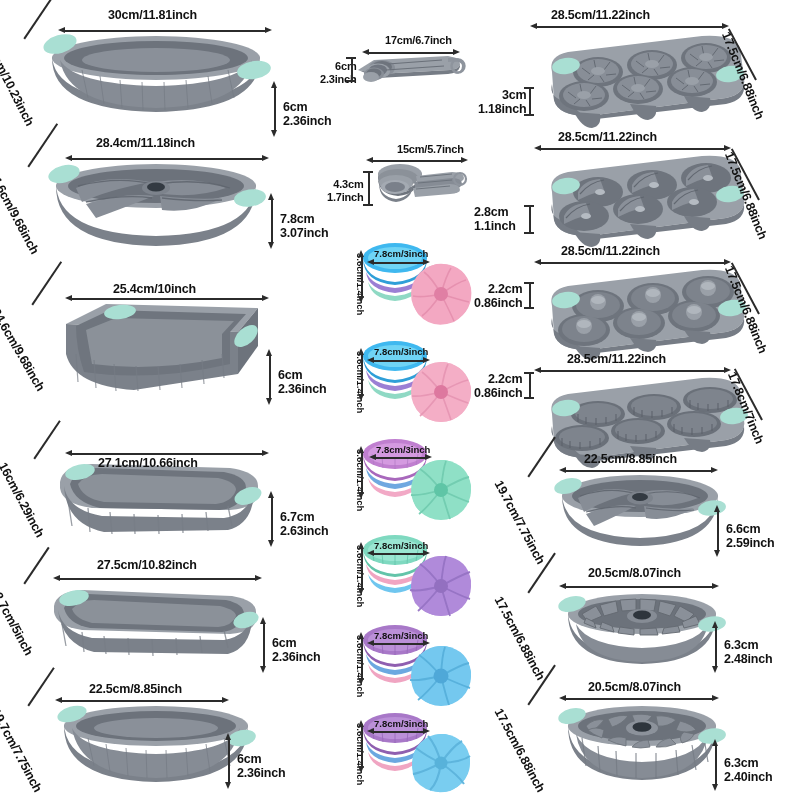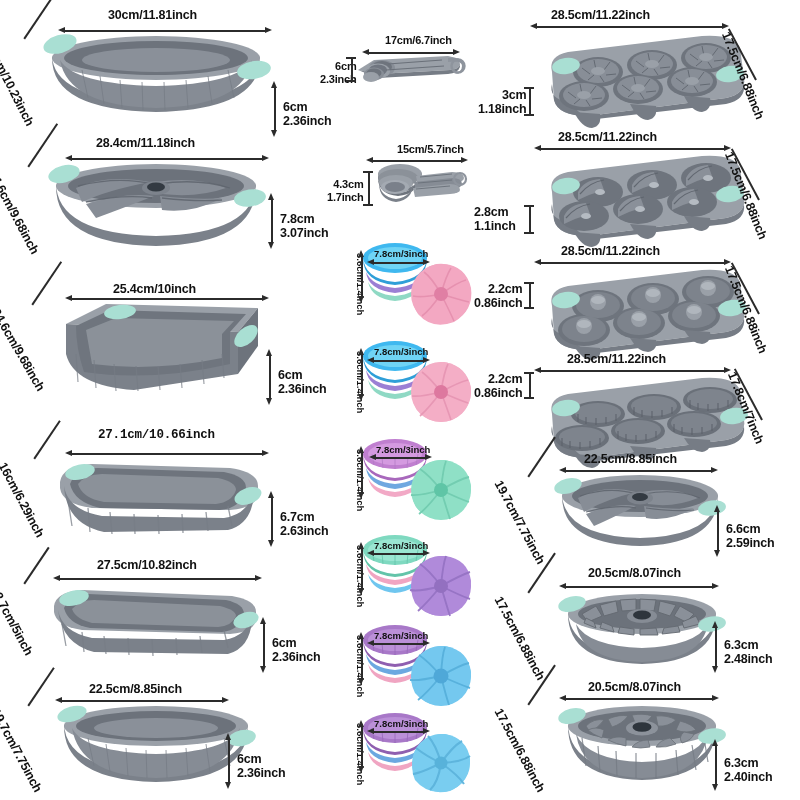--- a/index.html
+++ b/index.html
@@ -147,21 +147,21 @@
           <line x1="82" y1="62" x2="83" y2="82"></line>
         <line x1="106" y1="63" x2="107" y2="82"></line>
           <line x1="130" y1="62" x2="131" y2="81"></line>
         <line x1="154" y1="60" x2="156" y2="79"></line>
           <line x1="176" y1="54" x2="180" y2="74"></line>
       </g>
       <ellipse cx="28" cy="20" rx="15" ry="7.5" fill="#a9dfd3" transform="rotate(-12 28 20)"></ellipse>
       <ellipse cx="196" cy="44" rx="14" ry="8" fill="#a9dfd3" transform="rotate(-20 196 44)"></ellipse>
     </svg>
   </div>
-  <div class="lbl" style="left:98px;top:428px;font-family:Liberation Mono, monospace;">27.1cm/10.66inch</div>
+  <div class="lbl" style="left:98px;top:456px;">27.1cm/10.66inch</div>
   <div class="arrow h" style="left:72px;top:453px;width:190px;"></div>
   <div class="ah l" style="left:65px;top:449.5px;"></div>
   <div class="ah r" style="left:262px;top:449.5px;"></div>
   <div class="lbl" style="left:8px;top:460px;transform:rotate(62deg);transform-origin:left top;">16cm/6.29inch</div>
   <div class="diagline" style="left:34px;top:458px;width:46px;transform:rotate(-56deg);"></div>
   <div class="lbl two" style="left:280px;top:510px;"><span>6.7cm</span><br><span>2.63inch</span></div>
   <div class="arrow v" style="left:271px;top:498px;height:42px;"></div>
   <div class="ah u" style="left:267.5px;top:491px;"></div>
   <div class="ah d" style="left:267.5px;top:540px;"></div>
 

